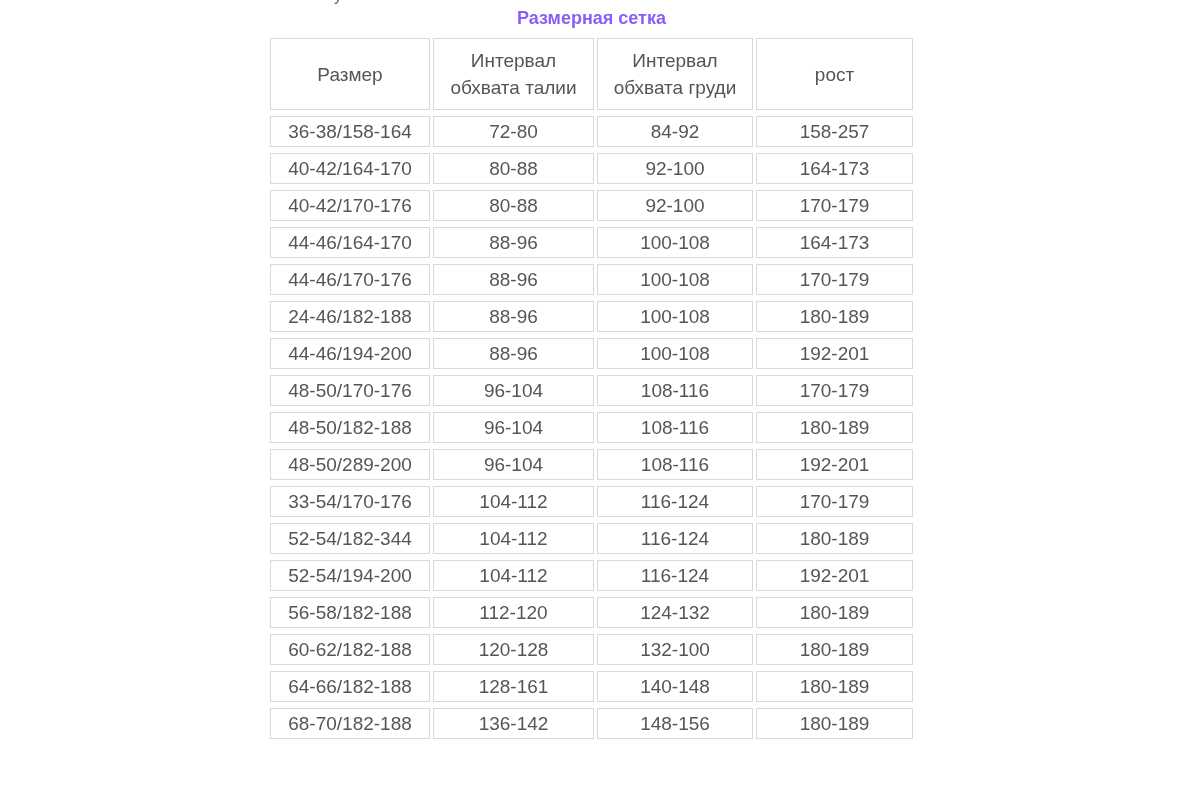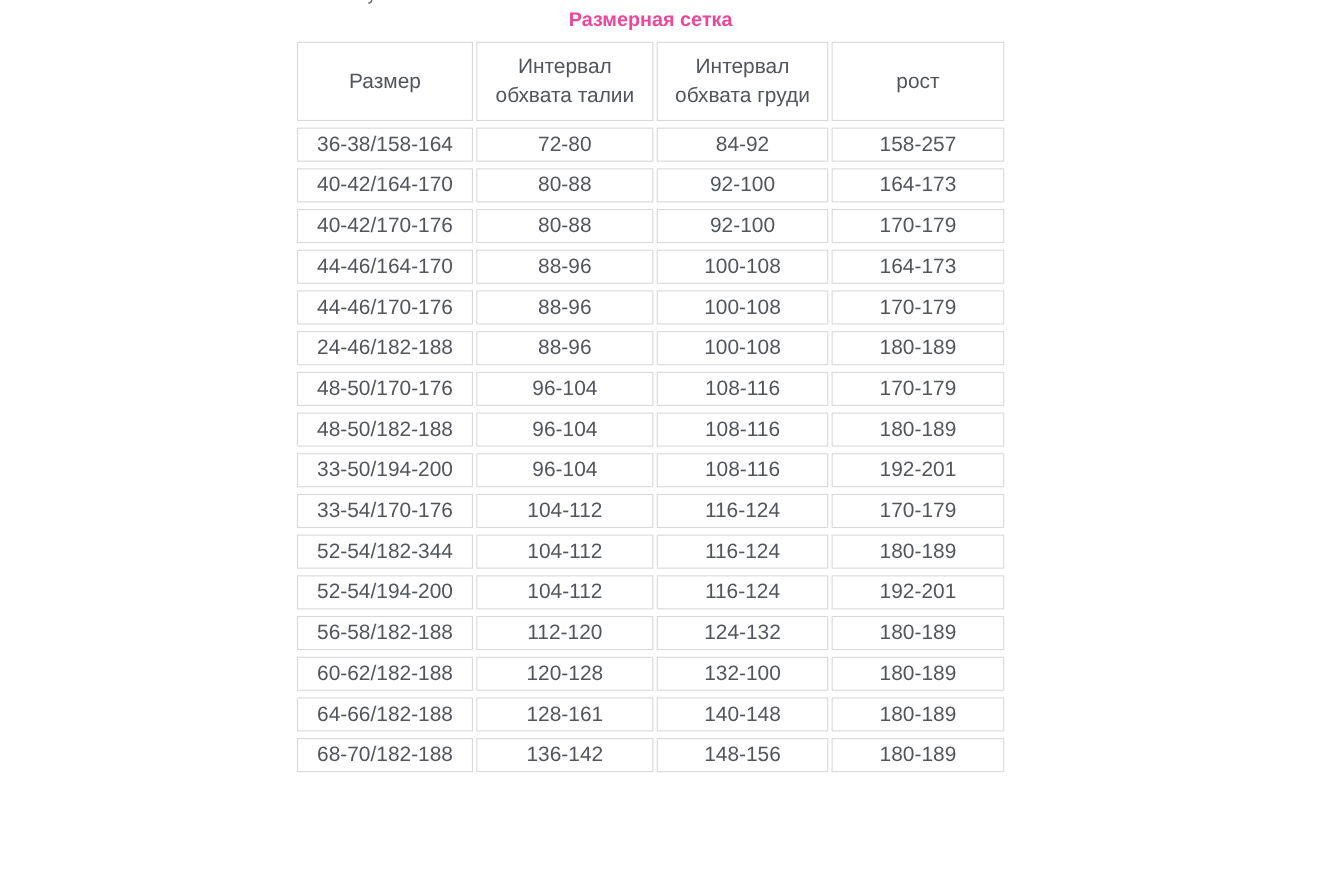--- a/index.html
+++ b/index.html
@@ -26,21 +26,21 @@
     position: absolute;
     left: 267px;
     top: 0;
     width: 649px;
   }
   .chart-title {
     margin: 7px 0 0 0;
     font-size: 18px;
     line-height: 22px;
     font-weight: bold;
-    color: #ec4899;
+    color: #8b5cf6;
     text-align: center;
   }
   table.size-table {
     border-collapse: separate;
     border-spacing: 3px 6px;
     table-layout: fixed;
     width: 649px;
     margin-top: 3px;
   }
   table.size-table th,
@@ -121,33 +121,39 @@
           <td>100-108</td>
           <td>170-179</td>
         </tr>
         <tr>
           <td>24-46/182-188</td>
           <td>88-96</td>
           <td>100-108</td>
           <td>180-189</td>
         </tr>
         <tr>
+          <td>44-46/194-200</td>
+          <td>88-96</td>
+          <td>100-108</td>
+          <td>192-201</td>
+        </tr>
+        <tr>
           <td>48-50/170-176</td>
           <td>96-104</td>
           <td>108-116</td>
           <td>170-179</td>
         </tr>
         <tr>
           <td>48-50/182-188</td>
           <td>96-104</td>
           <td>108-116</td>
           <td>180-189</td>
         </tr>
         <tr>
-          <td>33-50/194-200</td>
+          <td>48-50/289-200</td>
           <td>96-104</td>
           <td>108-116</td>
           <td>192-201</td>
         </tr>
         <tr>
           <td>33-54/170-176</td>
           <td>104-112</td>
           <td>116-124</td>
           <td>170-179</td>
         </tr>

